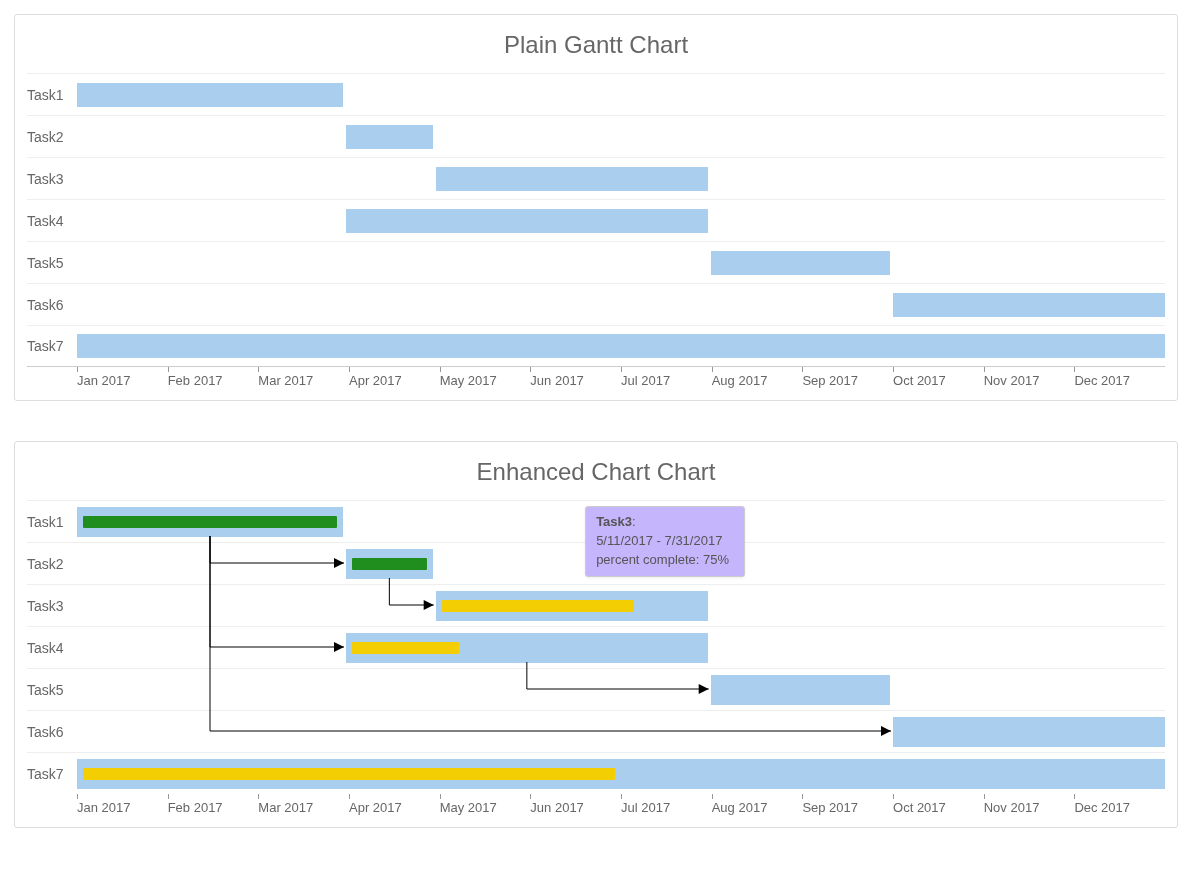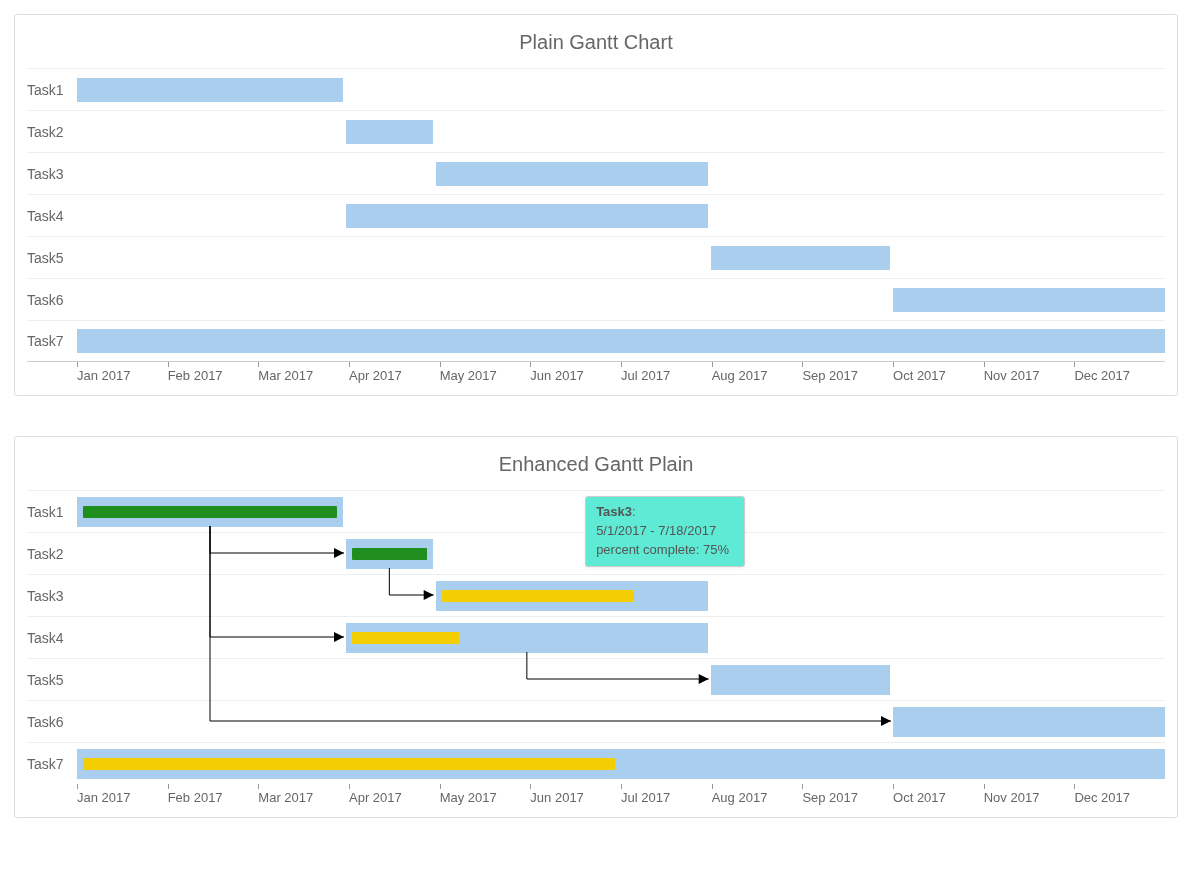--- a/index.html
+++ b/index.html
@@ -13,21 +13,21 @@
   }
   .chart-panel {
     border: 1px solid #ddd;
     border-radius: 3px;
     padding: 8px 12px 12px 12px;
     margin-bottom: 40px;
     position: relative;
   }
   .chart-title {
     text-align: center;
-    font-size: 20px;
+    font-size: 24px;
     font-weight: 300;
     color: #666;
     margin: 8px 0 14px 0;
   }
   .gantt {
     position: relative;
   }
   .gantt-row {
     display: flex;
     align-items: center;
@@ -85,21 +85,21 @@
     content: "";
     position: absolute;
     top: -2px;
     left: 0;
     width: 1px;
     height: 5px;
     background: #999;
   }
   .tooltip {
     position: absolute;
-    background: #5eead4;
+    background: #c4b5fd;
     border: 1px solid #ccc;
     border-radius: 3px;
     padding: 6px 10px;
     font-size: 13px;
     color: #555;
     line-height: 1.45;
     z-index: 50;
     box-shadow: 0 1px 3px rgba(0,0,0,0.08);
     width: 160px;
   }
@@ -181,21 +181,21 @@
       <div class="x-tick">Jul 2017</div>
       <div class="x-tick">Aug 2017</div>
       <div class="x-tick">Sep 2017</div>
       <div class="x-tick">Oct 2017</div>
       <div class="x-tick">Nov 2017</div>
       <div class="x-tick">Dec 2017</div>
     </div>
 </div>
 
 <div class="chart-panel">
-  <div class="chart-title">Enhanced Gantt Plain</div>
+  <div class="chart-title">Enhanced Chart Chart</div>
   <div class="gantt" id="gantt1">
     <svg class="dep-svg" id="deps1" width="1088" height="294">
         <path d="M 133.010989010989 36 L 133.010989010989 63 L 267.010989010989 63" class="dep-line"></path>
         <polygon points="257.010989010989,58 267.010989010989,63 257.010989010989,68" class="arrow"></polygon>
         <path d="M 312.35164835164835 78 L 312.35164835164835 105 L 356.68131868131866 105" class="dep-line"></path>
         <polygon points="346.68131868131866,100 356.68131868131866,105 346.68131868131866,110" class="arrow"></polygon>
         <path d="M 133.010989010989 36 L 133.010989010989 147 L 267.010989010989 147" class="dep-line"></path>
         <polygon points="257.010989010989,142 267.010989010989,147 257.010989010989,152" class="arrow"></polygon>
         <path d="M 449.8461538461539 162 L 449.8461538461539 189 L 631.6703296703297 189" class="dep-line"></path>
         <polygon points="621.6703296703297,184 631.6703296703297,189 621.6703296703297,194" class="arrow"></polygon>
@@ -244,21 +244,21 @@
       </div>
       <div class="gantt-row">
         <div class="row-label">Task7</div>
         <div class="row-track">
           <div class="bar bar-thick" style="left: 0%; width: 100%;"></div>
           <div class="progress gold" style="left: calc(0% + 6px); width: calc(50% - 12px);"></div>
         </div>
       </div>
       <div class="tooltip" style="left: 558.132px; top: 6px;">
         <div><span class="tt-title">Task3</span>:</div>
-        <div>5/1/2017 - 7/18/2017</div>
+        <div>5/11/2017 - 7/31/2017</div>
         <div class="tt-pct">percent complete: 75%</div>
       </div>
     </div>
   <div class="x-axis" id="axis1">
       <div class="x-tick">Jan 2017</div>
       <div class="x-tick">Feb 2017</div>
       <div class="x-tick">Mar 2017</div>
       <div class="x-tick">Apr 2017</div>
       <div class="x-tick">May 2017</div>
       <div class="x-tick">Jun 2017</div>

